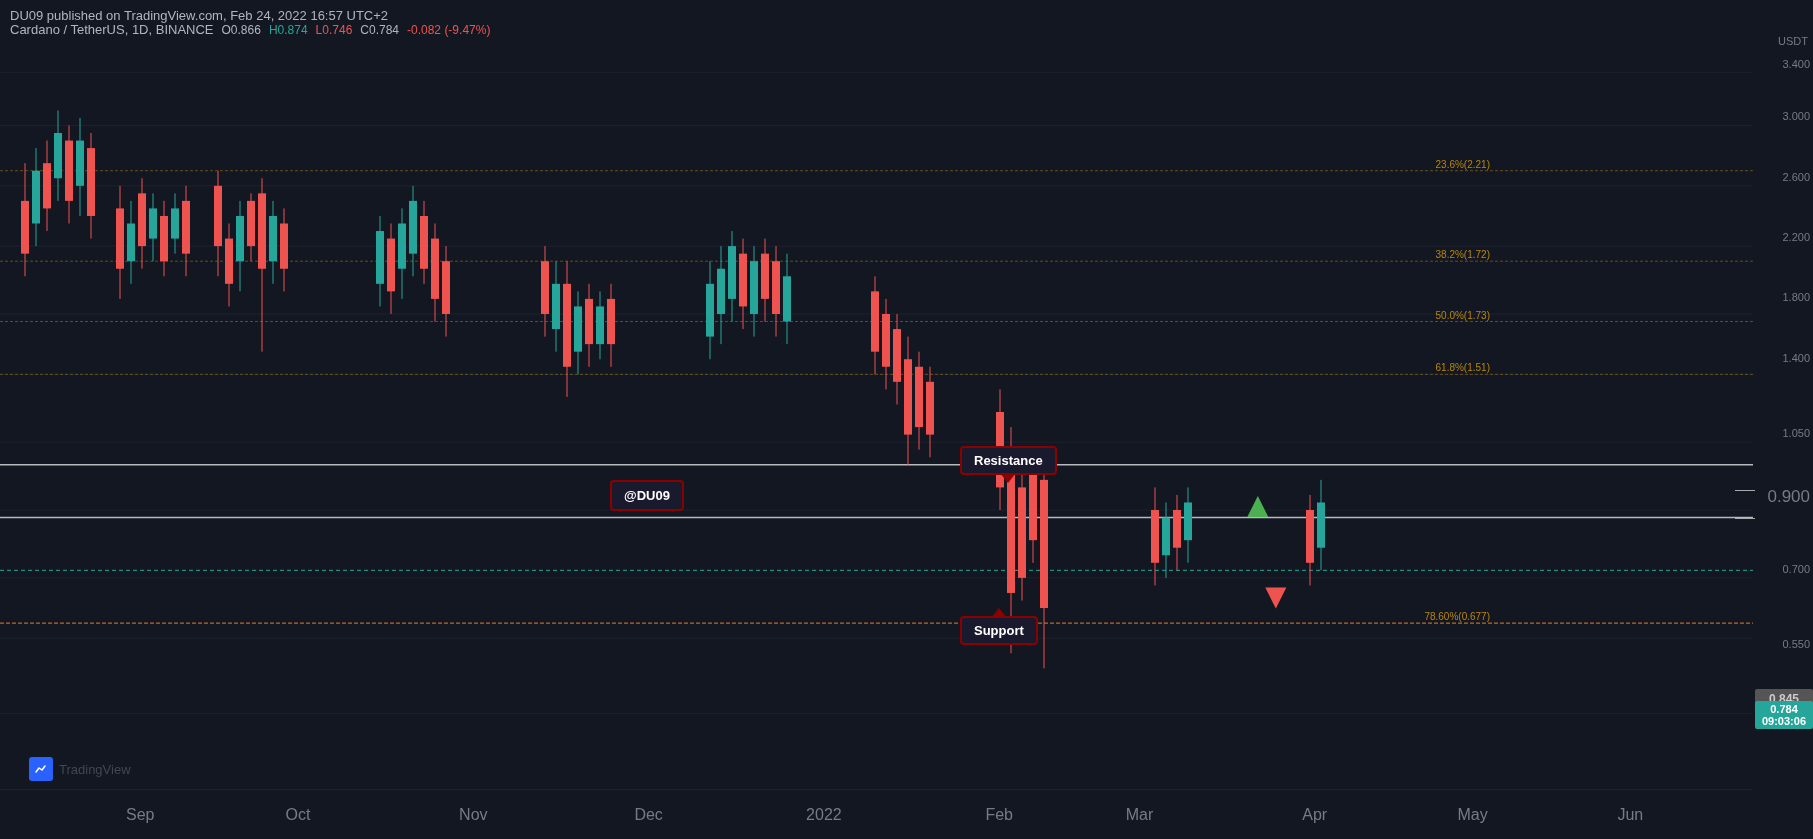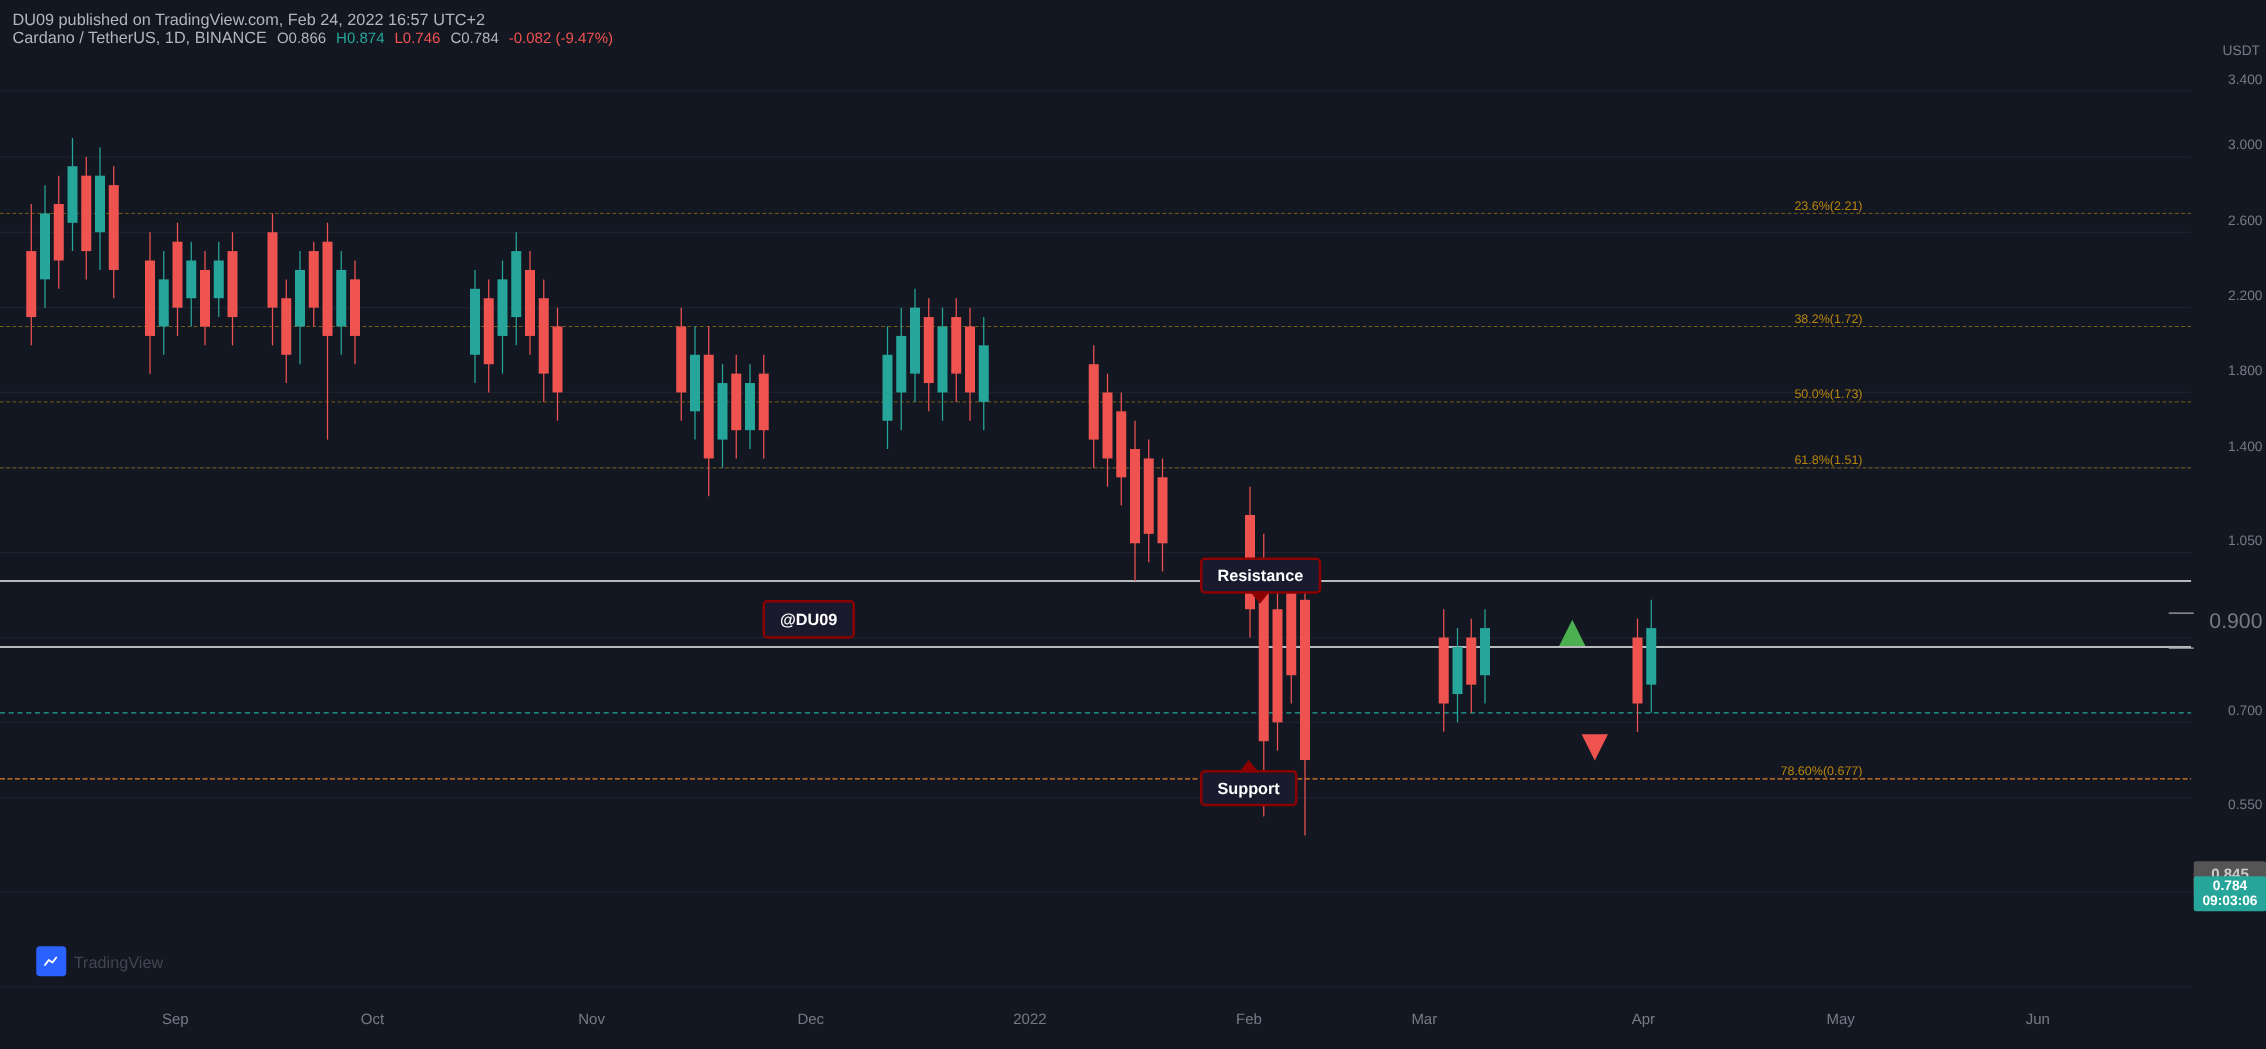--- a/index.html
+++ b/index.html
@@ -40,21 +40,21 @@
       bottom: 0;
       left: 0;
       right: 60px;
       height: 50px;
       display: flex;
       align-items: center;
     }
 
     .time-label {
       color: #787b86;
-      font-size: 12px;
+      font-size: 16px;
       position: absolute;
       transform: translateX(-50%);
     }
 
     
     .annotation-box {
       position: absolute;
       border-radius: 4px;
       padding: 5px 10px;
       font-size: 13px;

